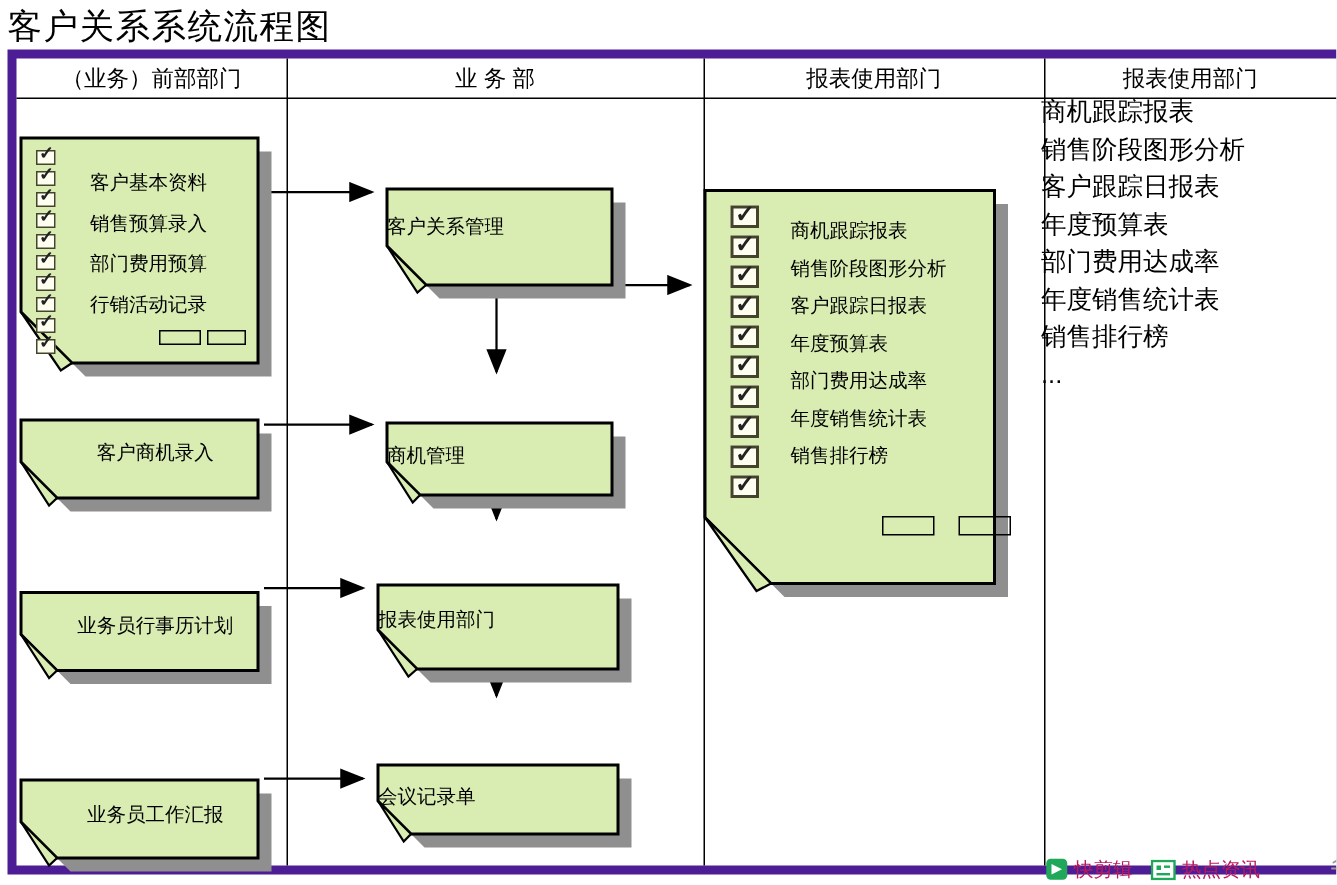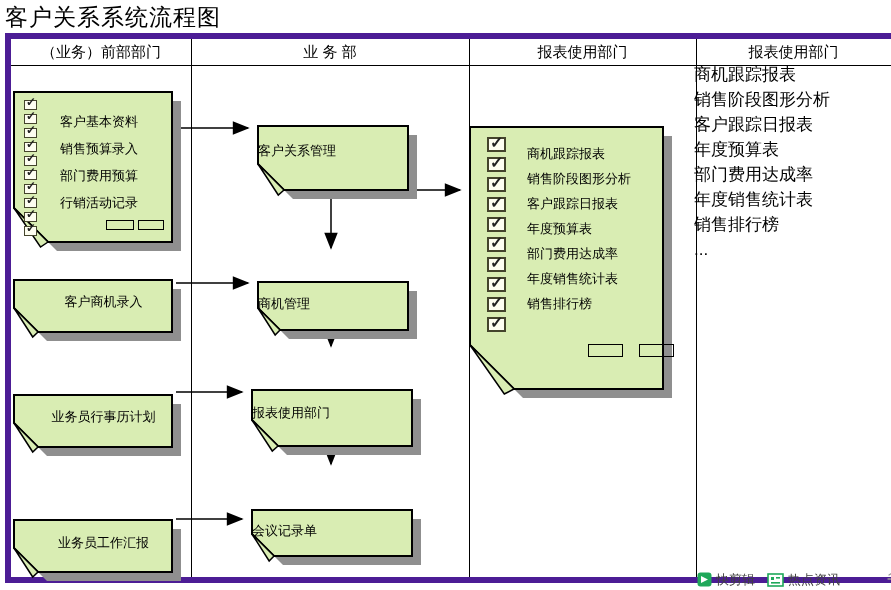--- a/index.html
+++ b/index.html
@@ -33,21 +33,21 @@
   .mini{position:absolute;border:1.5px solid #000;background:transparent;z-index:2;}
   
   .right-list{position:absolute;left:694px;top:62px;width:190px;}
   .right-list-item{height:25px;line-height:25px;font-size:17px;white-space:nowrap;}
   
   .arrows{position:absolute;left:0;top:0;pointer-events:none;}
   
   .toolbar{position:absolute;left:697px;top:571px;height:17px;display:flex;
            align-items:center;gap:12px;}
   .tb-item{display:flex;align-items:center;gap:4px;cursor:pointer;}
-  .tb-label{font-size:13px;color:#404040;white-space:nowrap;}
+  .tb-label{font-size:13px;color:#be185d;white-space:nowrap;}
   .hand{margin-left:4px;display:flex;align-items:center;cursor:pointer;}
 </style>
 </head>
 <body>
 
 <div class="stage">
 
   <div class="page-title">客户关系系统流程图</div>
 
   <div class="grid">

